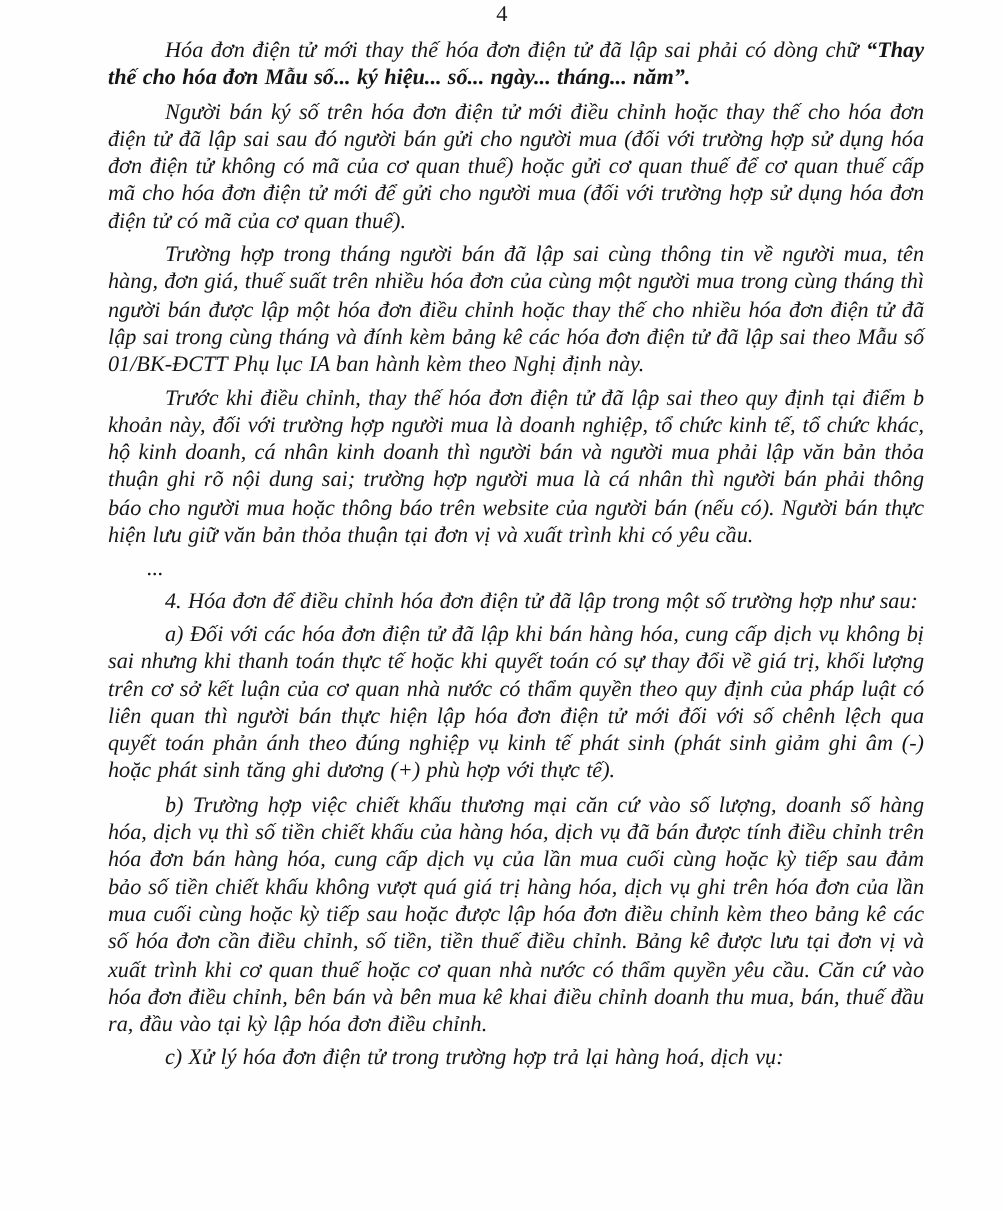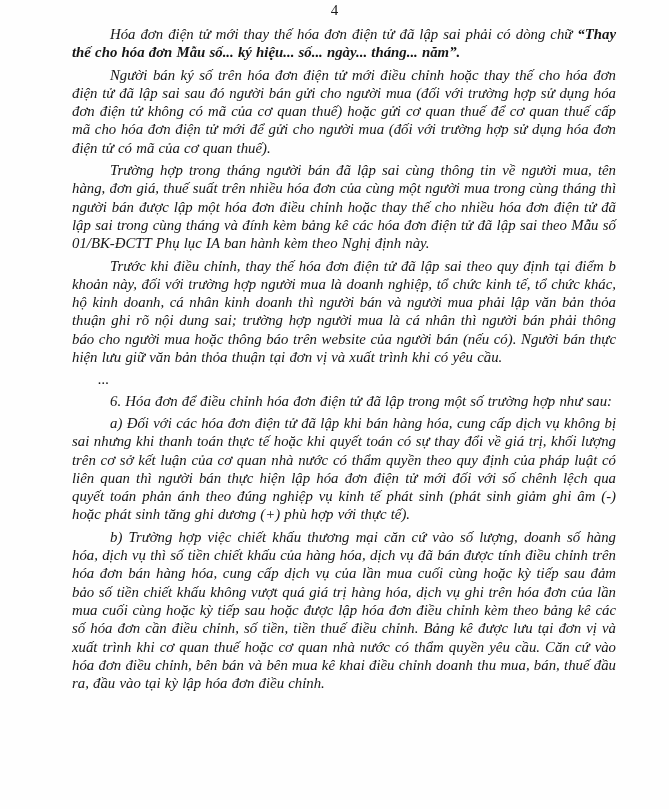--- a/index.html
+++ b/index.html
@@ -60,21 +60,22 @@
     <p><span>Hóa đơn điện tử mới thay thế hóa đơn điện tử đã lập sai phải có dòng chữ </span><span class="bold-quote">“Thay thế cho hóa đơn Mẫu số... ký hiệu... số... ngày... tháng... năm”.</span></p>
 
     <p>Người bán ký số trên hóa đơn điện tử mới điều chỉnh hoặc thay thế cho hóa đơn điện tử đã lập sai sau đó người bán gửi cho người mua (đối với trường hợp sử dụng hóa đơn điện tử không có mã của cơ quan thuế) hoặc gửi cơ quan thuế để cơ quan thuế cấp mã cho hóa đơn điện tử mới để gửi cho người mua (đối với trường hợp sử dụng hóa đơn điện tử có mã của cơ quan thuế).</p>
 
     <p>Trường hợp trong tháng người bán đã lập sai cùng thông tin về người mua, tên hàng, đơn giá, thuế suất trên nhiều hóa đơn của cùng một người mua trong cùng tháng thì người bán được lập một hóa đơn điều chỉnh hoặc thay thế cho nhiều hóa đơn điện tử đã lập sai trong cùng tháng và đính kèm bảng kê các hóa đơn điện tử đã lập sai theo Mẫu số 01/BK-ĐCTT Phụ lục IA ban hành kèm theo Nghị định này.</p>
 
     <p>Trước khi điều chỉnh, thay thế hóa đơn điện tử đã lập sai theo quy định tại điểm b khoản này, đối với trường hợp người mua là doanh nghiệp, tổ chức kinh tế, tổ chức khác, hộ kinh doanh, cá nhân kinh doanh thì người bán và người mua phải lập văn bản thỏa thuận ghi rõ nội dung sai; trường hợp người mua là cá nhân thì người bán phải thông báo cho người mua hoặc thông báo trên website của người bán (nếu có). Người bán thực hiện lưu giữ văn bản thỏa thuận tại đơn vị và xuất trình khi có yêu cầu.</p>
 
     <p class="ellipsis-line">...</p>
 
-    <p>6. Hóa đơn để điều chỉnh hóa đơn điện tử đã lập trong một số trường hợp như sau:</p>
+    <p>4. Hóa đơn để điều chỉnh hóa đơn điện tử đã lập trong một số trường hợp như sau:</p>
 
     <p>a) Đối với các hóa đơn điện tử đã lập khi bán hàng hóa, cung cấp dịch vụ không bị sai nhưng khi thanh toán thực tế hoặc khi quyết toán có sự thay đổi về giá trị, khối lượng trên cơ sở kết luận của cơ quan nhà nước có thẩm quyền theo quy định của pháp luật có liên quan thì người bán thực hiện lập hóa đơn điện tử mới đối với số chênh lệch qua quyết toán phản ánh theo đúng nghiệp vụ kinh tế phát sinh (phát sinh giảm ghi âm (-) hoặc phát sinh tăng ghi dương (+) phù hợp với thực tế).</p>
 
     <p>b) Trường hợp việc chiết khấu thương mại căn cứ vào số lượng, doanh số hàng hóa, dịch vụ thì số tiền chiết khấu của hàng hóa, dịch vụ đã bán được tính điều chỉnh trên hóa đơn bán hàng hóa, cung cấp dịch vụ của lần mua cuối cùng hoặc kỳ tiếp sau đảm bảo số tiền chiết khấu không vượt quá giá trị hàng hóa, dịch vụ ghi trên hóa đơn của lần mua cuối cùng hoặc kỳ tiếp sau hoặc được lập hóa đơn điều chỉnh kèm theo bảng kê các số hóa đơn cần điều chỉnh, số tiền, tiền thuế điều chỉnh. Bảng kê được lưu tại đơn vị và xuất trình khi cơ quan thuế hoặc cơ quan nhà nước có thẩm quyền yêu cầu. Căn cứ vào hóa đơn điều chỉnh, bên bán và bên mua kê khai điều chỉnh doanh thu mua, bán, thuế đầu ra, đầu vào tại kỳ lập hóa đơn điều chỉnh.</p>
 
+    <p>c) Xử lý hóa đơn điện tử trong trường hợp trả lại hàng hoá, dịch vụ:</p>
 
   </div>
 </div>
 
 </body></html>

